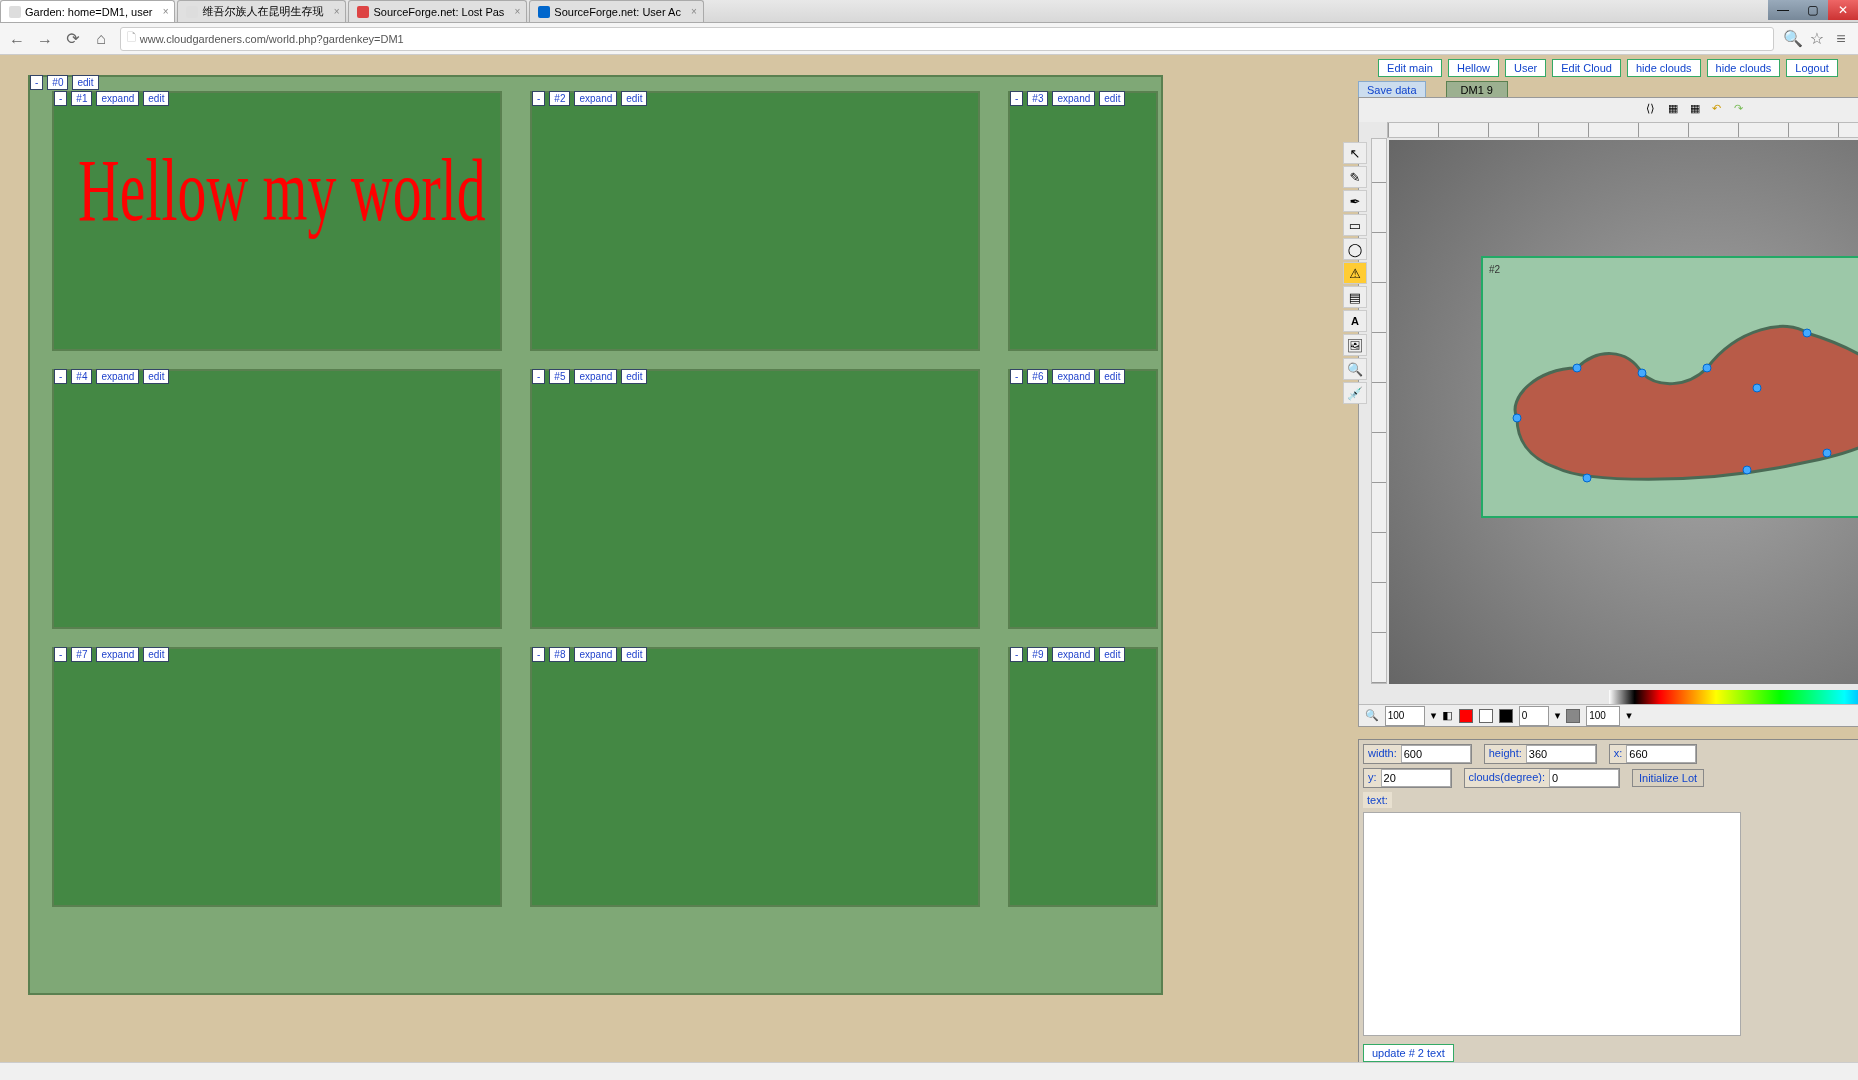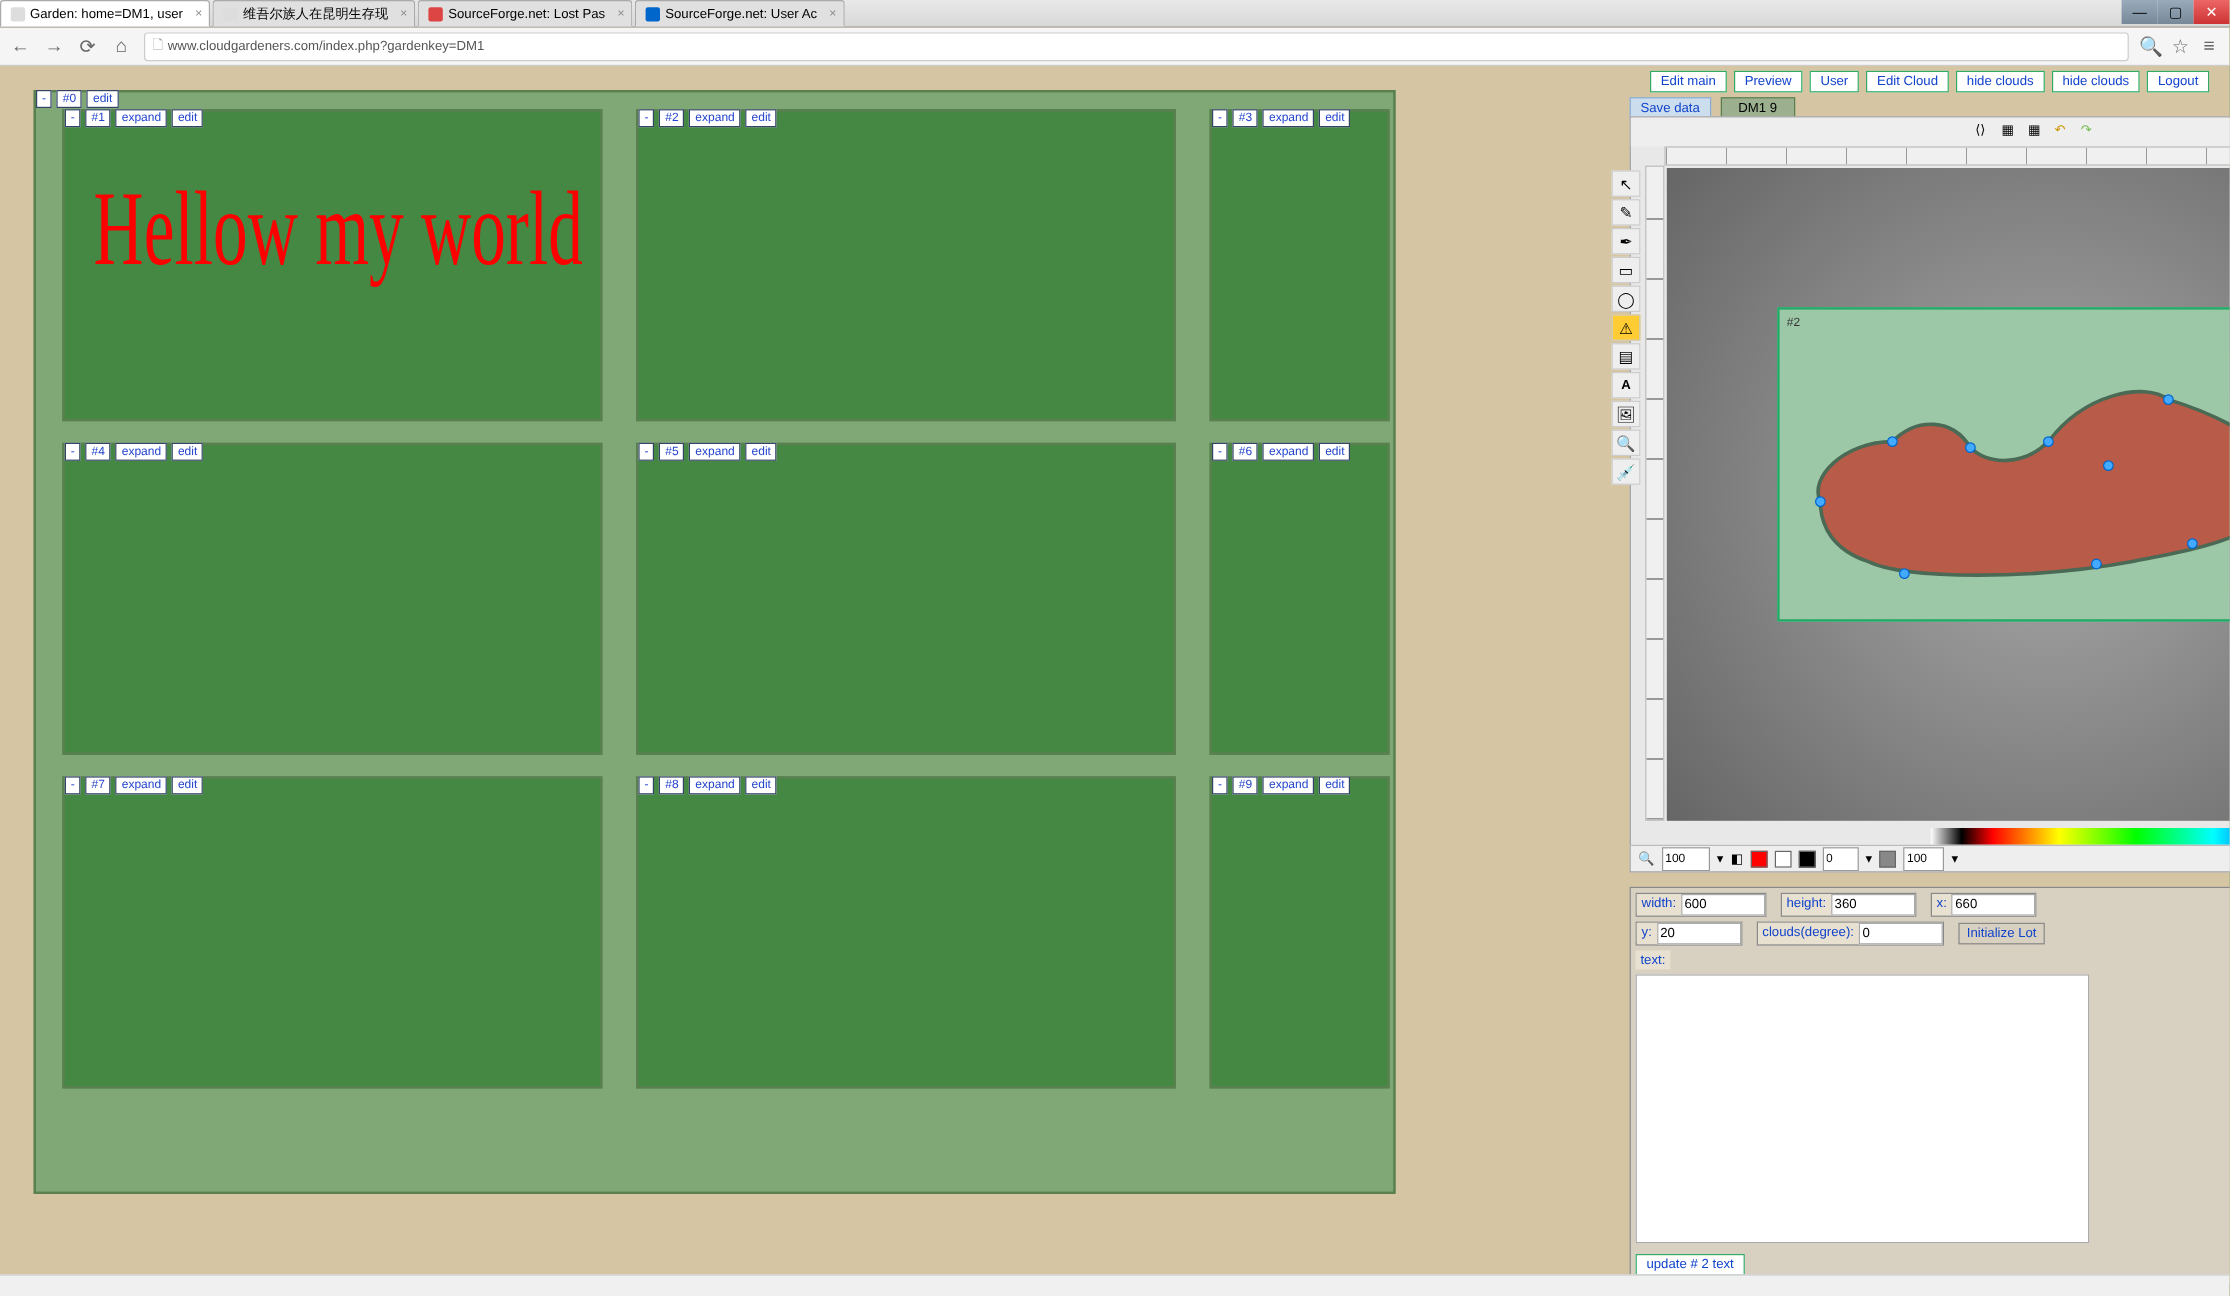--- a/index.html
+++ b/index.html
@@ -32,21 +32,21 @@
 .c4{left:22px;top:292px;width:450px;height:260px}
 .c5{left:500px;top:292px;width:450px;height:260px}
 .c6{left:978px;top:292px;width:150px;height:260px}
 .c7{left:22px;top:570px;width:450px;height:260px}
 .c8{left:500px;top:570px;width:450px;height:260px}
 .c9{left:978px;top:570px;width:150px;height:260px}
 .hello{font-family:'Times New Roman',serif;font-size:68px;color:#f00;transform:scaleY(1.3) scaleX(0.85);transform-origin:left top;margin:46px 0 0 24px;white-space:nowrap}
 .right-panel{position:absolute;right:0;top:0;width:680px}
 .top-buttons{display:flex;gap:6px;padding:4px;justify-content:center;margin-left:180px}
 .top-btn{background:#fff;border:1px solid #3a6;color:#14c;padding:2px 8px;cursor:pointer}
-.sub-bar{display:flex;gap:8px;margin-left:180px}
+.sub-bar{display:flex;gap:20px;margin-left:180px}
 .save-btn{background:#cde;border:1px solid #8ac;color:#14c;padding:2px 8px}
 .dm-tab{background:#9cb090;border:1px solid #5a8050;padding:2px 14px}
 .svg-editor{position:absolute;top:42px;left:180px;width:680px;height:630px;background:#e8e8e8;border:1px solid #999}
 .svg-toolbar{height:24px;background:#eee;display:flex;align-items:center;justify-content:center;gap:4px}
 .tb-icon{width:18px;height:18px;border:1px solid transparent;display:inline-block}
 .ruler-h{position:absolute;top:24px;left:28px;right:12px;height:16px;background:#f0f0f0;border:1px solid #bbb;background-image:repeating-linear-gradient(90deg,#999 0,#999 1px,transparent 1px,transparent 50px)}
 .ruler-v{position:absolute;top:40px;left:12px;width:16px;bottom:42px;background:#f0f0f0;border:1px solid #bbb;background-image:repeating-linear-gradient(0deg,#999 0,#999 1px,transparent 1px,transparent 50px)}
 .tool-col{position:absolute;top:44px;left:-16px;width:26px;display:flex;flex-direction:column;gap:2px}
 .tool{width:24px;height:22px;background:#eee;border:1px solid #ccc;display:flex;align-items:center;justify-content:center;font-size:13px}
 .tool.warn{background:#fc3}
@@ -100,21 +100,21 @@
   </div>
 </div>
 
 <div class="nav-bar">
   <div class="nav-icon">←</div>
   <div class="nav-icon">→</div>
   <div class="nav-icon">⟳</div>
   <div class="nav-icon">⌂</div>
   <div class="url-bar">
     <span style="color:#aaa;margin-right:4px">🗋</span>
-    <span>www.cloudgardeners.com/index.php?gardenkey=DM1</span>
+    <span>www.cloudgardeners.com/world.php?gardenkey=DM1</span>
   </div>
   <div class="right-icons">
     <div class="nav-icon">🔍</div>
     <div class="nav-icon">☆</div>
     <div class="nav-icon">≡</div>
   </div>
 </div>
 
 <div class="content">
 
@@ -196,21 +196,21 @@
         <span class="mini-btn">#9</span>
         <span class="mini-btn">expand</span>
         <span class="mini-btn">edit</span>
       </div>
     </div>
   </div>
 
   <div class="right-panel">
     <div class="top-buttons">
       <span class="top-btn">Edit main</span>
-      <span class="top-btn">Preview</span>
+      <span class="top-btn">Hellow</span>
       <span class="top-btn">User</span>
       <span class="top-btn">Edit Cloud</span>
       <span class="top-btn">hide clouds</span>
       <span class="top-btn">hide clouds</span>
       <span class="top-btn">Logout</span>
     </div>
     <div class="sub-bar">
       <span class="save-btn">Save data</span>
       <span class="dm-tab">DM1 9</span>
     </div>

